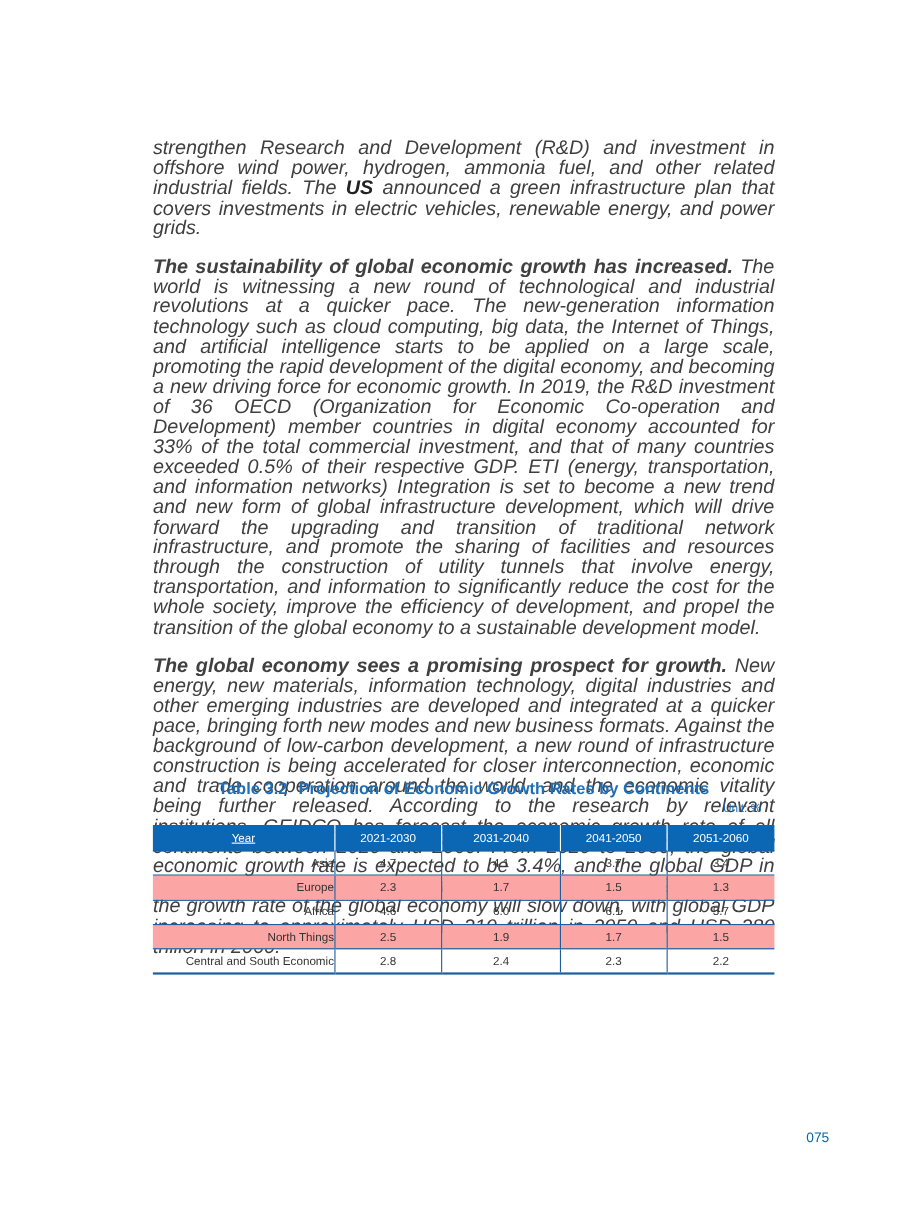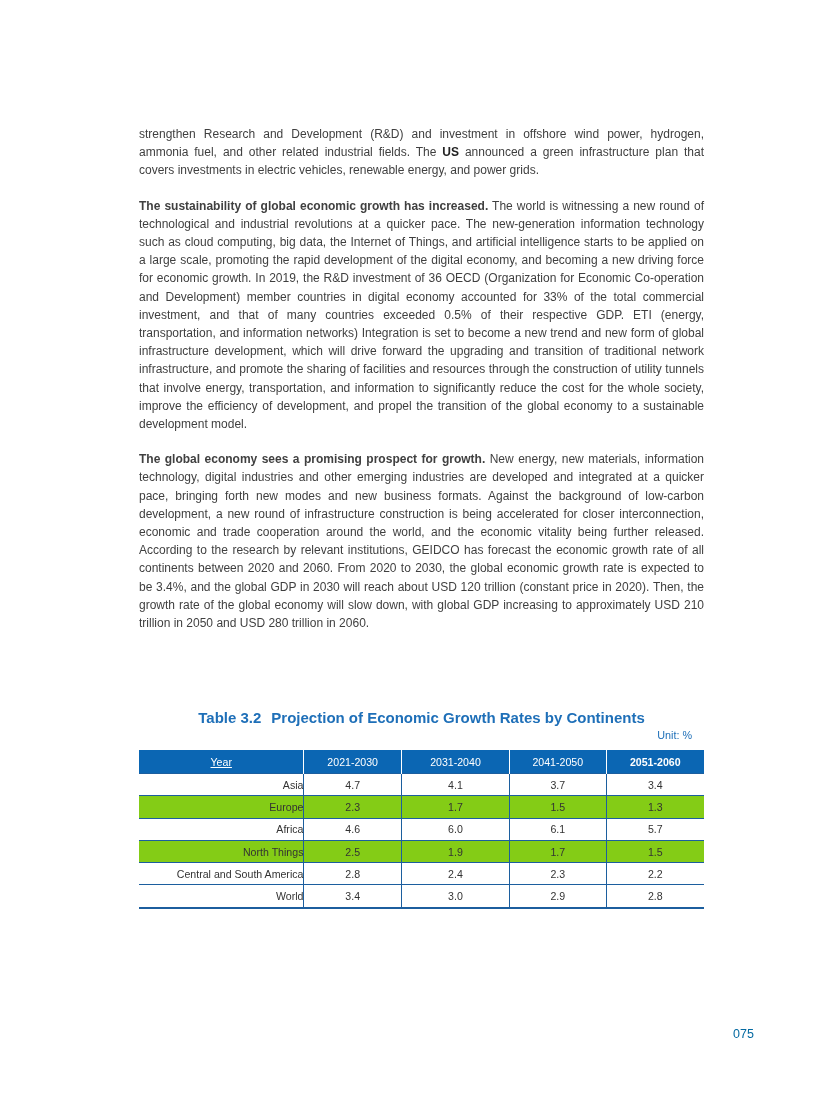--- a/index.html
+++ b/index.html
@@ -1,37 +1,37 @@
 <!DOCTYPE html>
 <html><head>
 <meta charset="utf-8">
 <style>
   html, body { margin:0; padding:0; background:#ffffff; }
   body { width:816px; height:1100px; position:relative; overflow:hidden;
          font-family:"Liberation Sans", sans-serif; color:#3a3a3a; }
   .content { position:absolute; left:139px; top:125px; width:565px; }
-  .para { font-size:12px; line-height:18.2px; text-align:justify; margin:0 0 17px 0; color:#3f3f3f; }
+  .para { font-size:18px; line-height:18.2px; text-align:justify; margin:0 0 17px 0; color:#3f3f3f;font-style:italic; }
   .para b { color:#404040; font-weight:bold; }
   .para .strong { color:#222; font-weight:bold; }
   .table-title { position:absolute; left:139px; top:709px; width:565px; text-align:center;
                  font-size:15px; font-weight:bold; color:#1e6fb8; }
   .table-title span.gap { display:inline-block; width:10px; }
   .unit { position:absolute; top:729px; right:124px; font-size:10.8px; color:#1e6fb8; }
   table { position:absolute; left:139px; top:750px; width:565px; border-collapse:collapse;
           font-size:10.6px; color:#333; }
   th { background:#0b66b3; color:#ffffff; font-weight:normal; height:23px;
        border-left:1px solid #ffffff; padding:0; text-align:center; }
   th:first-child { border-left:none;text-decoration:underline; }
   td { height:21.3px; padding:0; text-align:center; border-left:1px solid #1c5e9e;
        border-top:1px solid #1c5e9e; }
   td:first-child { border-left:none;text-align:right; }
-  tr.alt td { background:#84cc16; }
+  tr.alt td { background:#fca5a5; }
   tbody tr:last-child td { border-bottom:2px solid #1c5e9e; }
   .page-num { position:absolute; left:733px; top:1027px; font-size:12.5px; color:#0369a1; }
-  .c1 { width:169px; } .c2 { width:99px; } .c3 { width:110px; } .c4 { width:98px; } .c5 { width:100px;font-weight:bold; }
+  .c1 { width:169px; } .c2 { width:99px; } .c3 { width:110px; } .c4 { width:98px; } .c5 { width:100px; }
 </style>
 </head>
 <body>
 
 <div class="content">
   <p class="para"><span>strengthen Research and Development (R&amp;D) and investment in offshore wind power, hydrogen, ammonia fuel, and other related industrial fields. The </span><span class="strong">US</span><span> announced a green infrastructure plan that covers investments in electric vehicles, renewable energy, and power grids.</span></p>
   <p class="para"><b>The sustainability of global economic growth has increased.</b><span> The world is witnessing a new round of technological and industrial revolutions at a quicker pace. The new-generation information technology such as cloud computing, big data, the Internet of Things, and artificial intelligence starts to be applied on a large scale, promoting the rapid development of the digital economy, and becoming a new driving force for economic growth. In 2019, the R&amp;D investment of 36 OECD (Organization for Economic Co-operation and Development) member countries in digital economy accounted for 33% of the total commercial investment, and that of many countries exceeded 0.5% of their respective GDP. ETI (energy, transportation, and information networks) Integration is set to become a new trend and new form of global infrastructure development, which will drive forward the upgrading and transition of traditional network infrastructure, and promote the sharing of facilities and resources through the construction of utility tunnels that involve energy, transportation, and information to significantly reduce the cost for the whole society, improve the efficiency of development, and propel the transition of the global economy to a sustainable development model.</span></p>
   <p class="para"><b>The global economy sees a promising prospect for growth.</b><span> New energy, new materials, information technology, digital industries and other emerging industries are developed and integrated at a quicker pace, bringing forth new modes and new business formats. Against the background of low-carbon development, a new round of infrastructure construction is being accelerated for closer interconnection, economic and trade cooperation around the world, and the economic vitality being further released. According to the research by relevant institutions, GEIDCO has forecast the economic growth rate of all continents between 2020 and 2060. From 2020 to 2030, the global economic growth rate is expected to be 3.4%, and the global GDP in 2030 will reach about USD 120 trillion (constant price in 2020). Then, the growth rate of the global economy will slow down, with global GDP increasing to approximately USD 210 trillion in 2050 and USD 280 trillion in 2060.</span></p>
 </div>
 
@@ -73,29 +73,22 @@
       <td>5.7</td>
     </tr>
     <tr class="alt">
       <td>North Things</td>
       <td>2.5</td>
       <td>1.9</td>
       <td>1.7</td>
       <td>1.5</td>
     </tr>
     <tr>
-      <td>Central and South America</td>
+      <td>Central and South Economic</td>
       <td>2.8</td>
       <td>2.4</td>
       <td>2.3</td>
       <td>2.2</td>
-    </tr>
-    <tr>
-      <td>World</td>
-      <td>3.4</td>
-      <td>3.0</td>
-      <td>2.9</td>
-      <td>2.8</td>
     </tr>
   </tbody>
 </table>
 
 <div class="page-num">075</div>
 
 </body></html>

